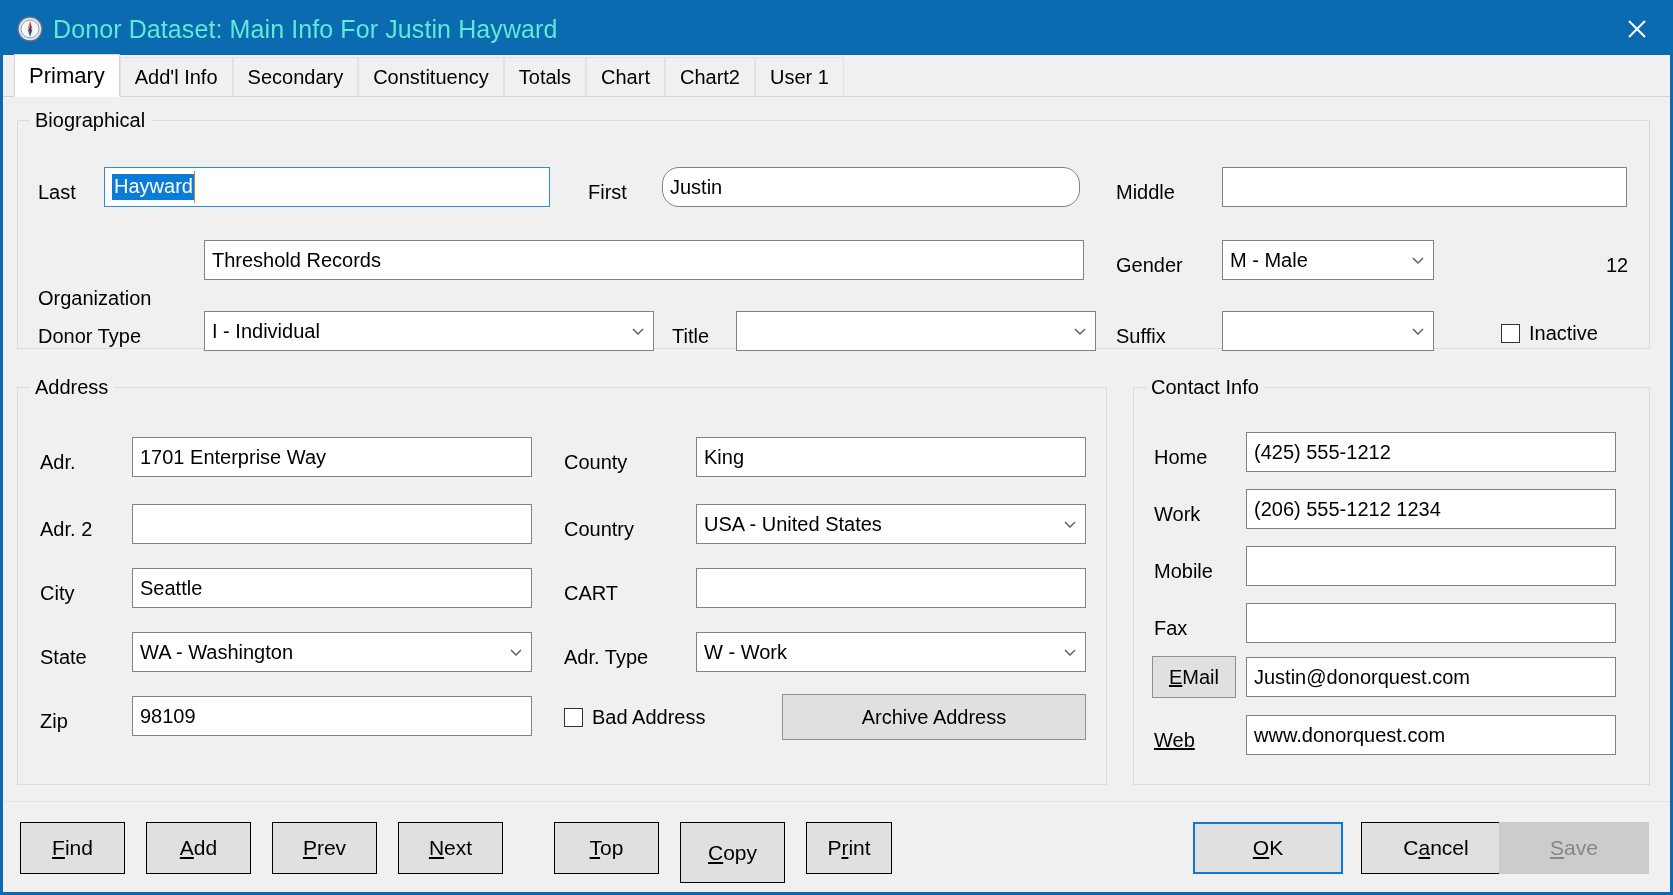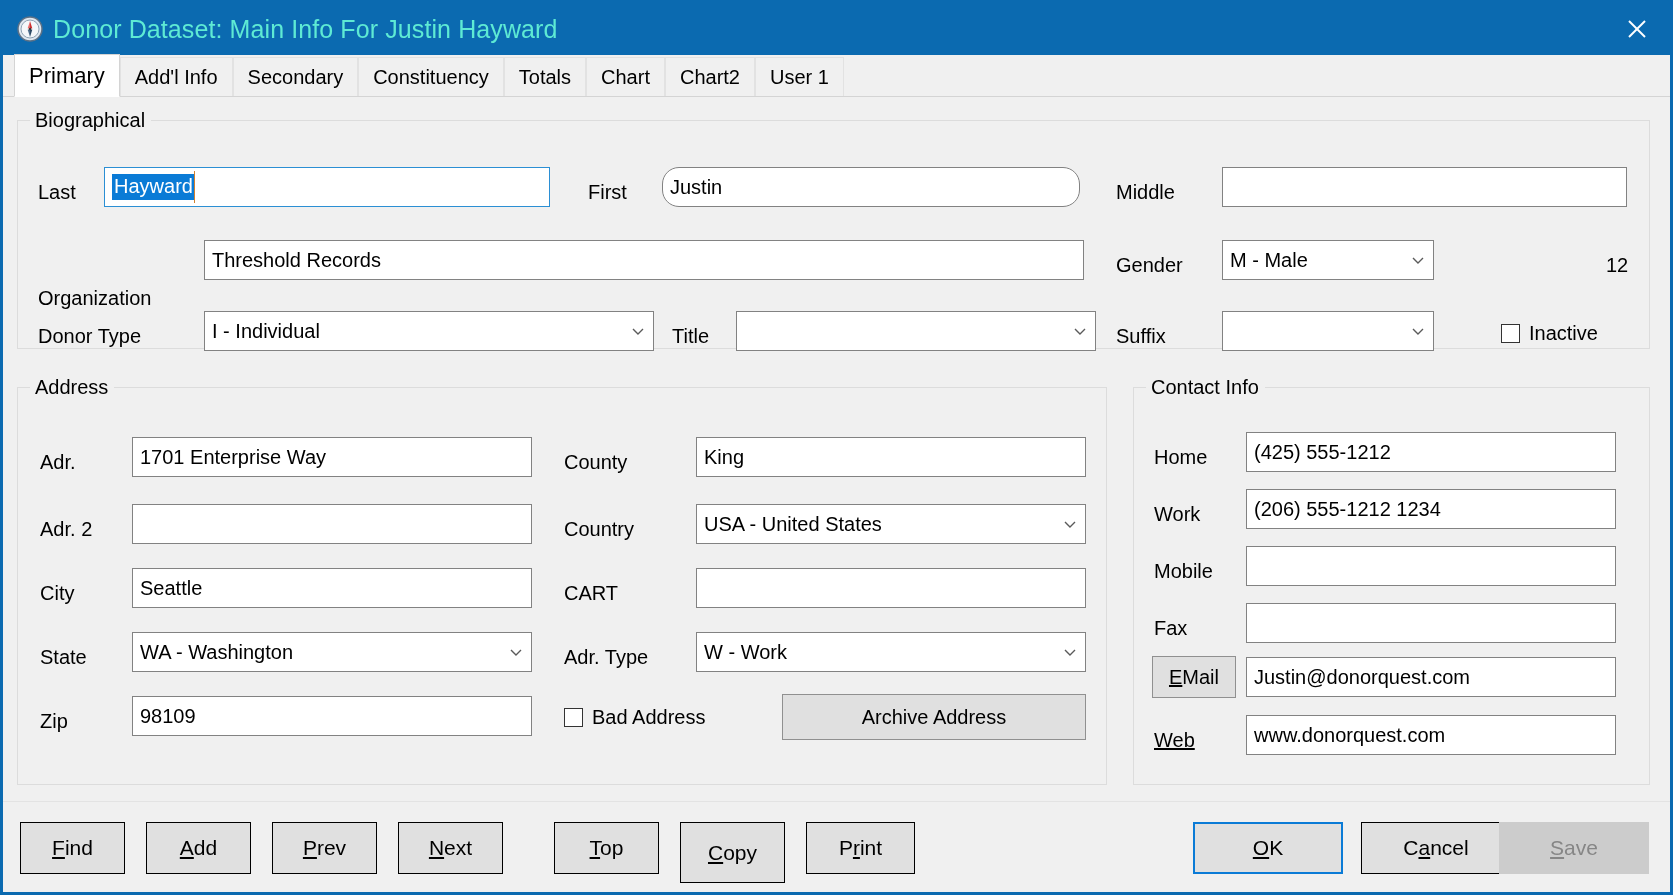--- a/index.html
+++ b/index.html
@@ -493,21 +493,21 @@
       </div>
     <div class="btn" style="left:395px; top:20px; width:105px; height:52px;">
         <span><u>N</u><span>ext</span></span>
       </div>
     <div class="btn" style="left:551px; top:20px; width:105px; height:52px;">
         <span><u>T</u><span>op</span></span>
       </div>
     <div class="btn" style="left:677px; top:20px; width:105px; height:61px;">
         <span><u>C</u><span>opy</span></span>
       </div>
-    <div class="btn" style="left:803px; top:20px; width:109px; height:52px;align-items:center;">
+    <div class="btn" style="left:803px; top:20px; width:86px; height:52px;align-items:center;">
         <span><span>P</span><u>r</u><span>int</span></span>
       </div>
 
     <div class="btn default" style="left:1190px; top:20px; width:150px; height:52px;">
         <span><u>O</u><span>K</span></span>
       </div>
     <div class="btn" style="left:1358px; top:20px; width:150px; height:52px;">
         <span><span>C</span><u>a</u><span>ncel</span></span>
       </div>
     <div class="btn disabled" style="left:1496px; top:20px; width:150px; height:52px;">

